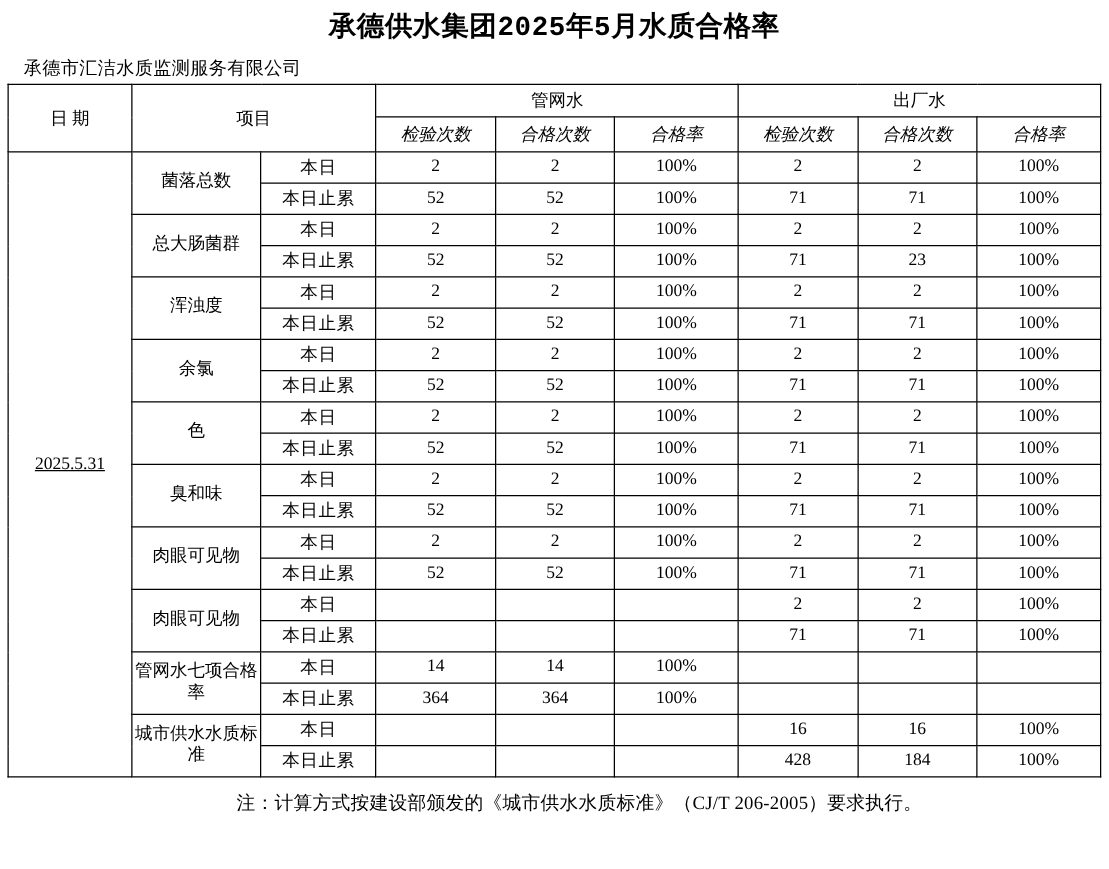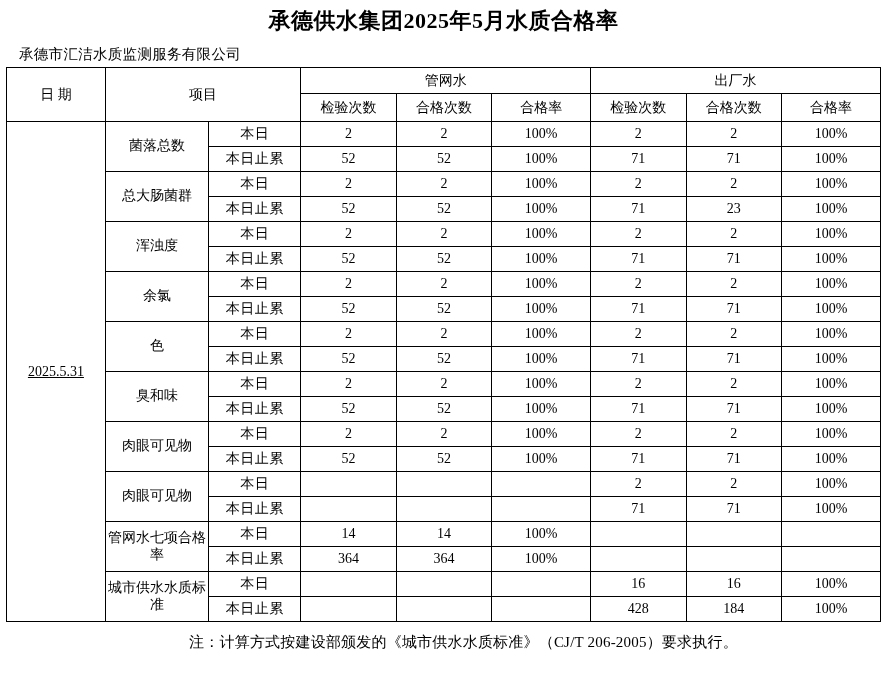--- a/index.html
+++ b/index.html
@@ -19,21 +19,21 @@
     height: 695px;
     position: relative;
     box-sizing: border-box;
   }
   .doc-title {
     text-align: center;
     font-size: 22px;
     font-weight: bold;
     letter-spacing: 0.5px;
     padding: 6px 0 7px 0;
-    font-family: Liberation Serif, serif;
+    font-family: Liberation Mono, monospace;
   }
   .org-line {
     font-size: 14.5px;
     padding: 2px 0 3px 6px;
     letter-spacing: 0.3px;
     margin-left: 13px;
   }
   table.main {
     border-collapse: collapse;
     width: 875px;
@@ -49,20 +49,21 @@
     padding: 1px 2px;
     font-family: "Liberation Serif", "DejaVu Serif", serif;
   }
   .hdr-group {
     font-size: 15px;
     height: 26px;
   }
   .hdr-sub {
     font-size: 14px;
     height: 28px;
+    font-style: italic;
   }
   .hdr-date, .hdr-item {
     font-size: 15px;
   }
   .cell-date {
     font-size: 14px;
     text-decoration: underline;
   }
   .cell-param {
     font-size: 15px;

